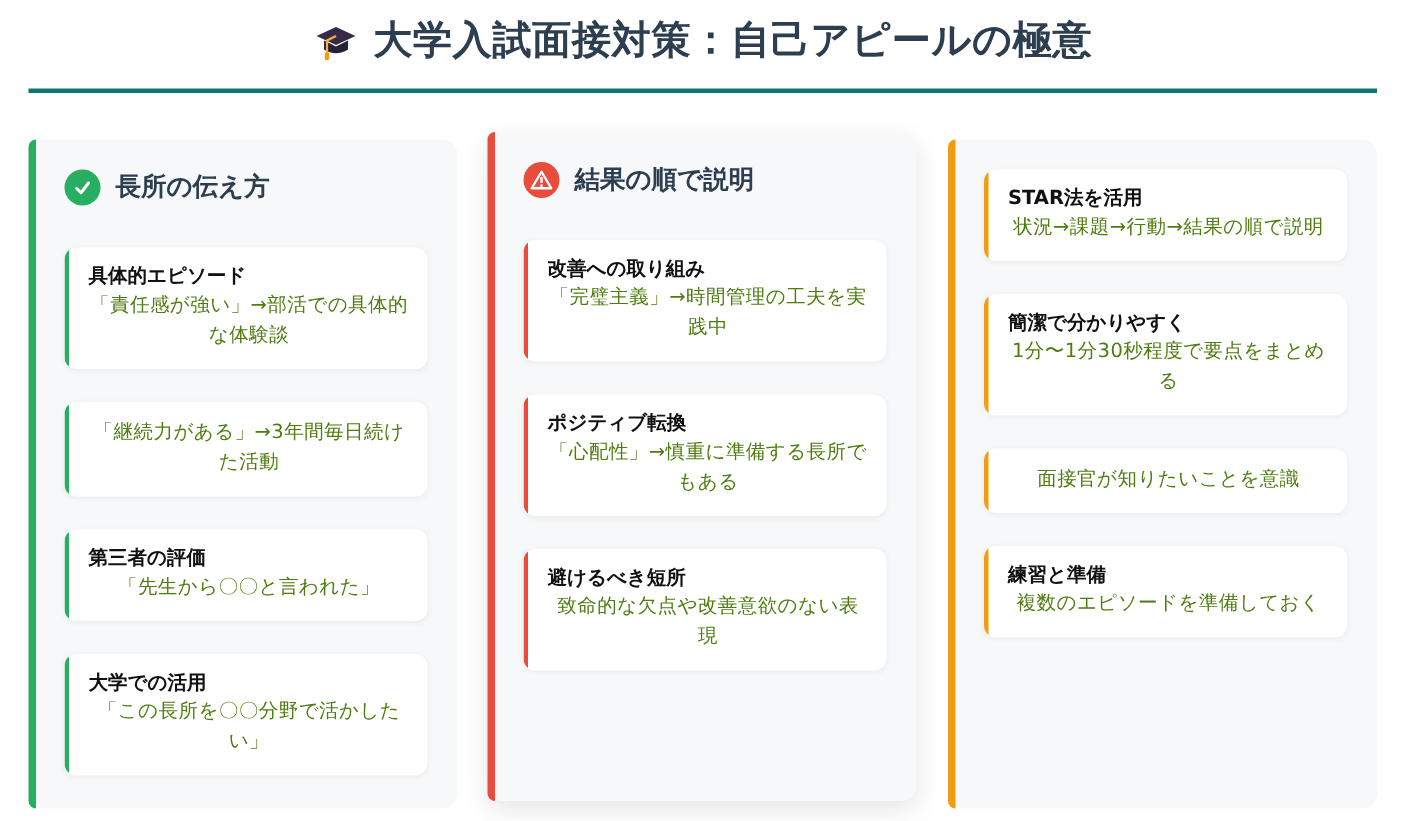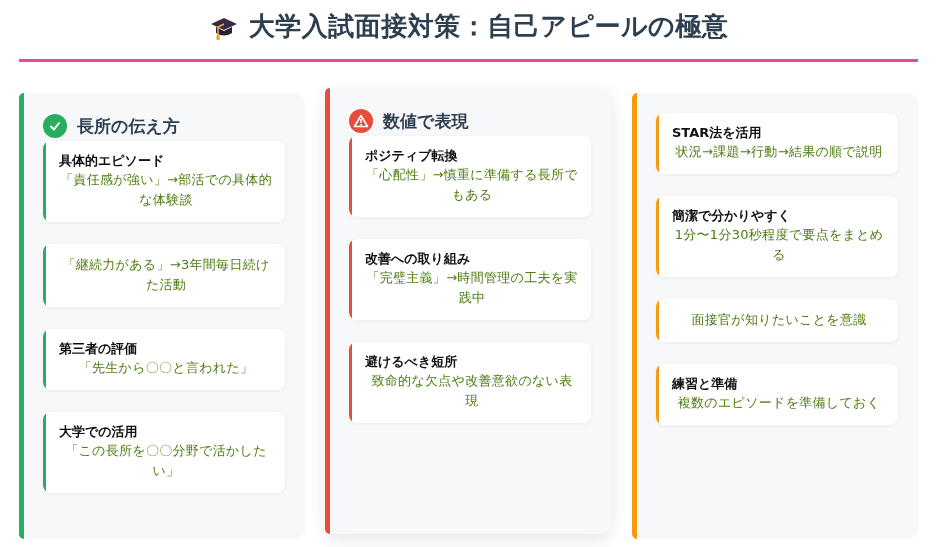--- a/index.html
+++ b/index.html
@@ -1,21 +1,21 @@
 <!DOCTYPE html>
 <html><head>
 <meta charset="utf-8">
 <style>
   * { box-sizing: border-box; margin: 0; padding: 0; }
   html, body { width: 940px; height: 547px; background: #ffffff; overflow: hidden; }
   body { font-family: "DejaVu Sans", "Liberation Sans", sans-serif; color: #2c3e50; position: relative; }
 
   .header {
     position: absolute; left: 19px; top: 0; width: 899px; height: 62px;
-    border-bottom: 3px solid #ec4899;
+    border-bottom: 3px solid #0f766e;
     display: flex; align-items: center; justify-content: center;
   }
   .header-title {
     font-size: 26px; font-weight: bold; color: #2c3e50; letter-spacing: 0.5px;
     display: flex; align-items: center; gap: 10px; margin-top: -6px;
   }
   .cap-icon { width: 30px; height: 28px; display: inline-block; }
 
   .column {
     position: absolute; width: 286px; height: 446px;
@@ -24,21 +24,21 @@
   }
   .column::before {
     content: ""; position: absolute; left: 0; top: 0; bottom: 0; width: 5px;
     border-radius: 10px 0 0 10px;
     background: var(--accent);
   }
   .col-strengths { left: 19px; top: 93px; --accent: #27ae60; }
   .col-weaknesses { left: 325px; top: 88px; --accent: #e74c3c; box-shadow: 0 6px 18px rgba(0,0,0,0.10); }
   .col-approach { left: 632px; top: 93px; --accent: #f39c12; }
 
-  .col-header { display: flex; align-items: center; gap: 10px; height: 26px; margin-bottom: 2px; }
+  .col-header { display: flex; align-items: flex-start; gap: 10px; height: 26px; margin-bottom: 26px; }
   .col-icon {
     width: 24px; height: 24px; border-radius: 50%; background: var(--accent);
     display: flex; align-items: center; justify-content: center; flex-shrink: 0;
   }
   .col-title { font-size: 17px; font-weight: bold; color: #2c3e50; }
 
   .card {
     position: relative; width: 242px; background: #ffffff; border-radius: 8px;
     padding: 11px 12px 12px 16px; margin-bottom: 22px;
     box-shadow: 0 1px 4px rgba(0,0,0,0.06);
@@ -94,29 +94,29 @@
 
 <section class="column col-weaknesses">
   <div class="col-header">
     <span class="col-icon">
       <svg width="16" height="14" viewBox="0 0 16 14">
           <path d="M8 1.5 L14.5 12.5 L1.5 12.5 Z" stroke="#fff" stroke-width="1.6" fill="none" stroke-linejoin="round"></path>
           <rect x="7.2" y="5" width="1.6" height="4" fill="#fff"></rect>
           <rect x="7.2" y="10" width="1.6" height="1.5" fill="#fff"></rect>
         </svg>
     </span>
-    <h2 class="col-title">数値で表現</h2>
+    <h2 class="col-title">結果の順で説明</h2>
+  </div>
+  <div class="card">
+    <div class="card-title">改善への取り組み</div>
+    <div class="card-desc">「完璧主義」→時間管理の工夫を実践中</div>
   </div>
   <div class="card">
     <div class="card-title">ポジティブ転換</div>
     <div class="card-desc">「心配性」→慎重に準備する長所でもある</div>
-  </div>
-  <div class="card">
-    <div class="card-title">改善への取り組み</div>
-    <div class="card-desc">「完璧主義」→時間管理の工夫を実践中</div>
   </div>
   <div class="card">
     <div class="card-title">避けるべき短所</div>
     <div class="card-desc">致命的な欠点や改善意欲のない表現</div>
   </div>
 </section>
 
 <section class="column col-approach">
   <div class="card">
     <div class="card-title">STAR法を活用</div>

